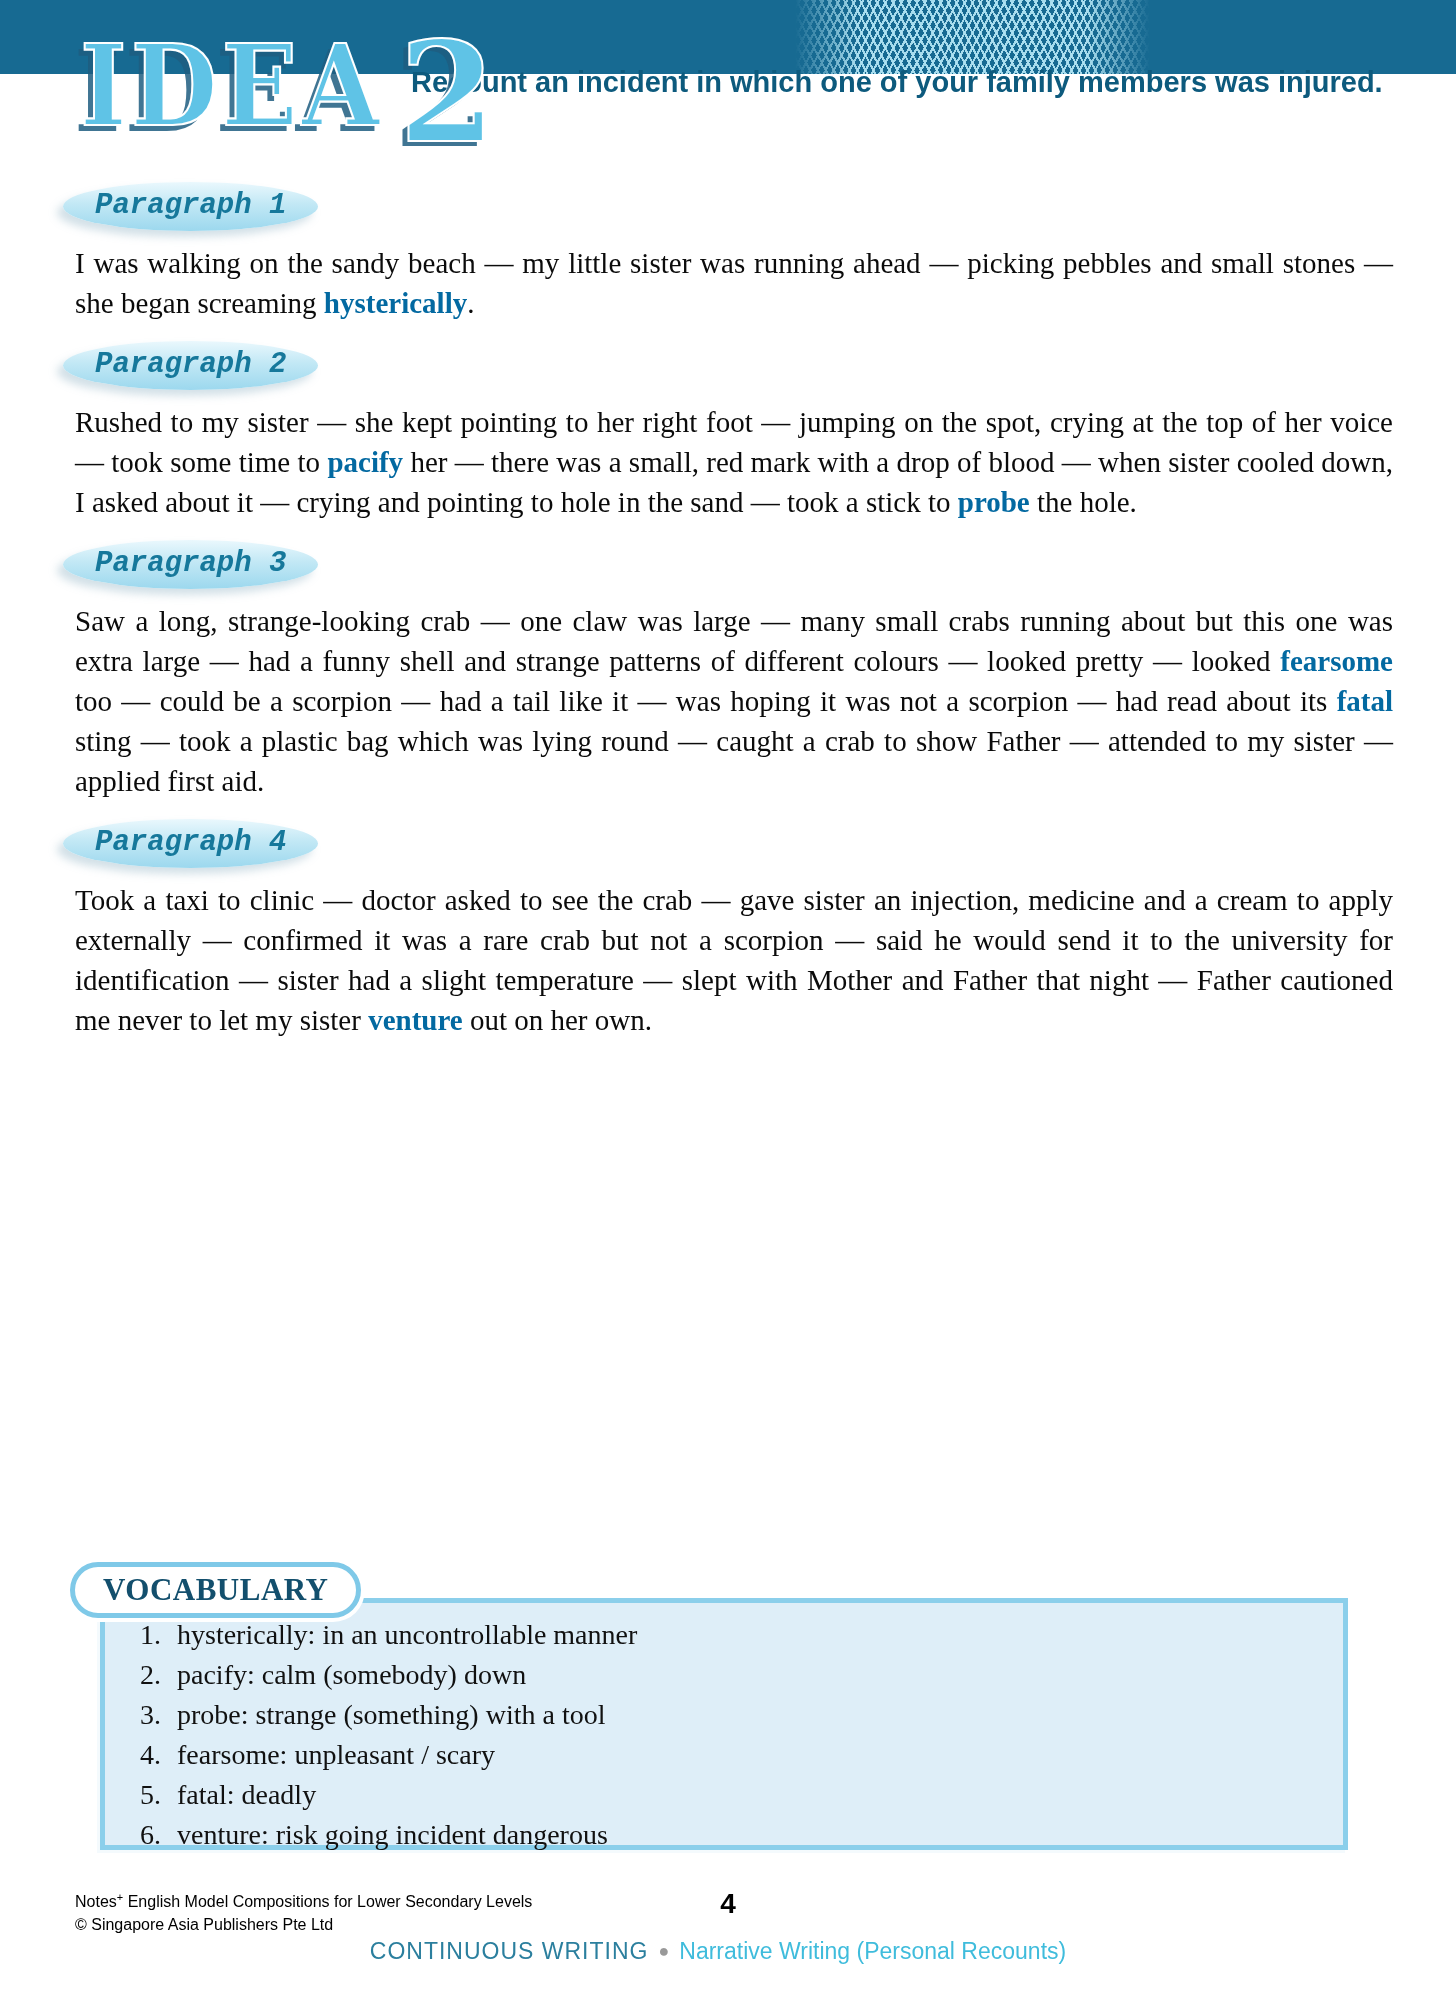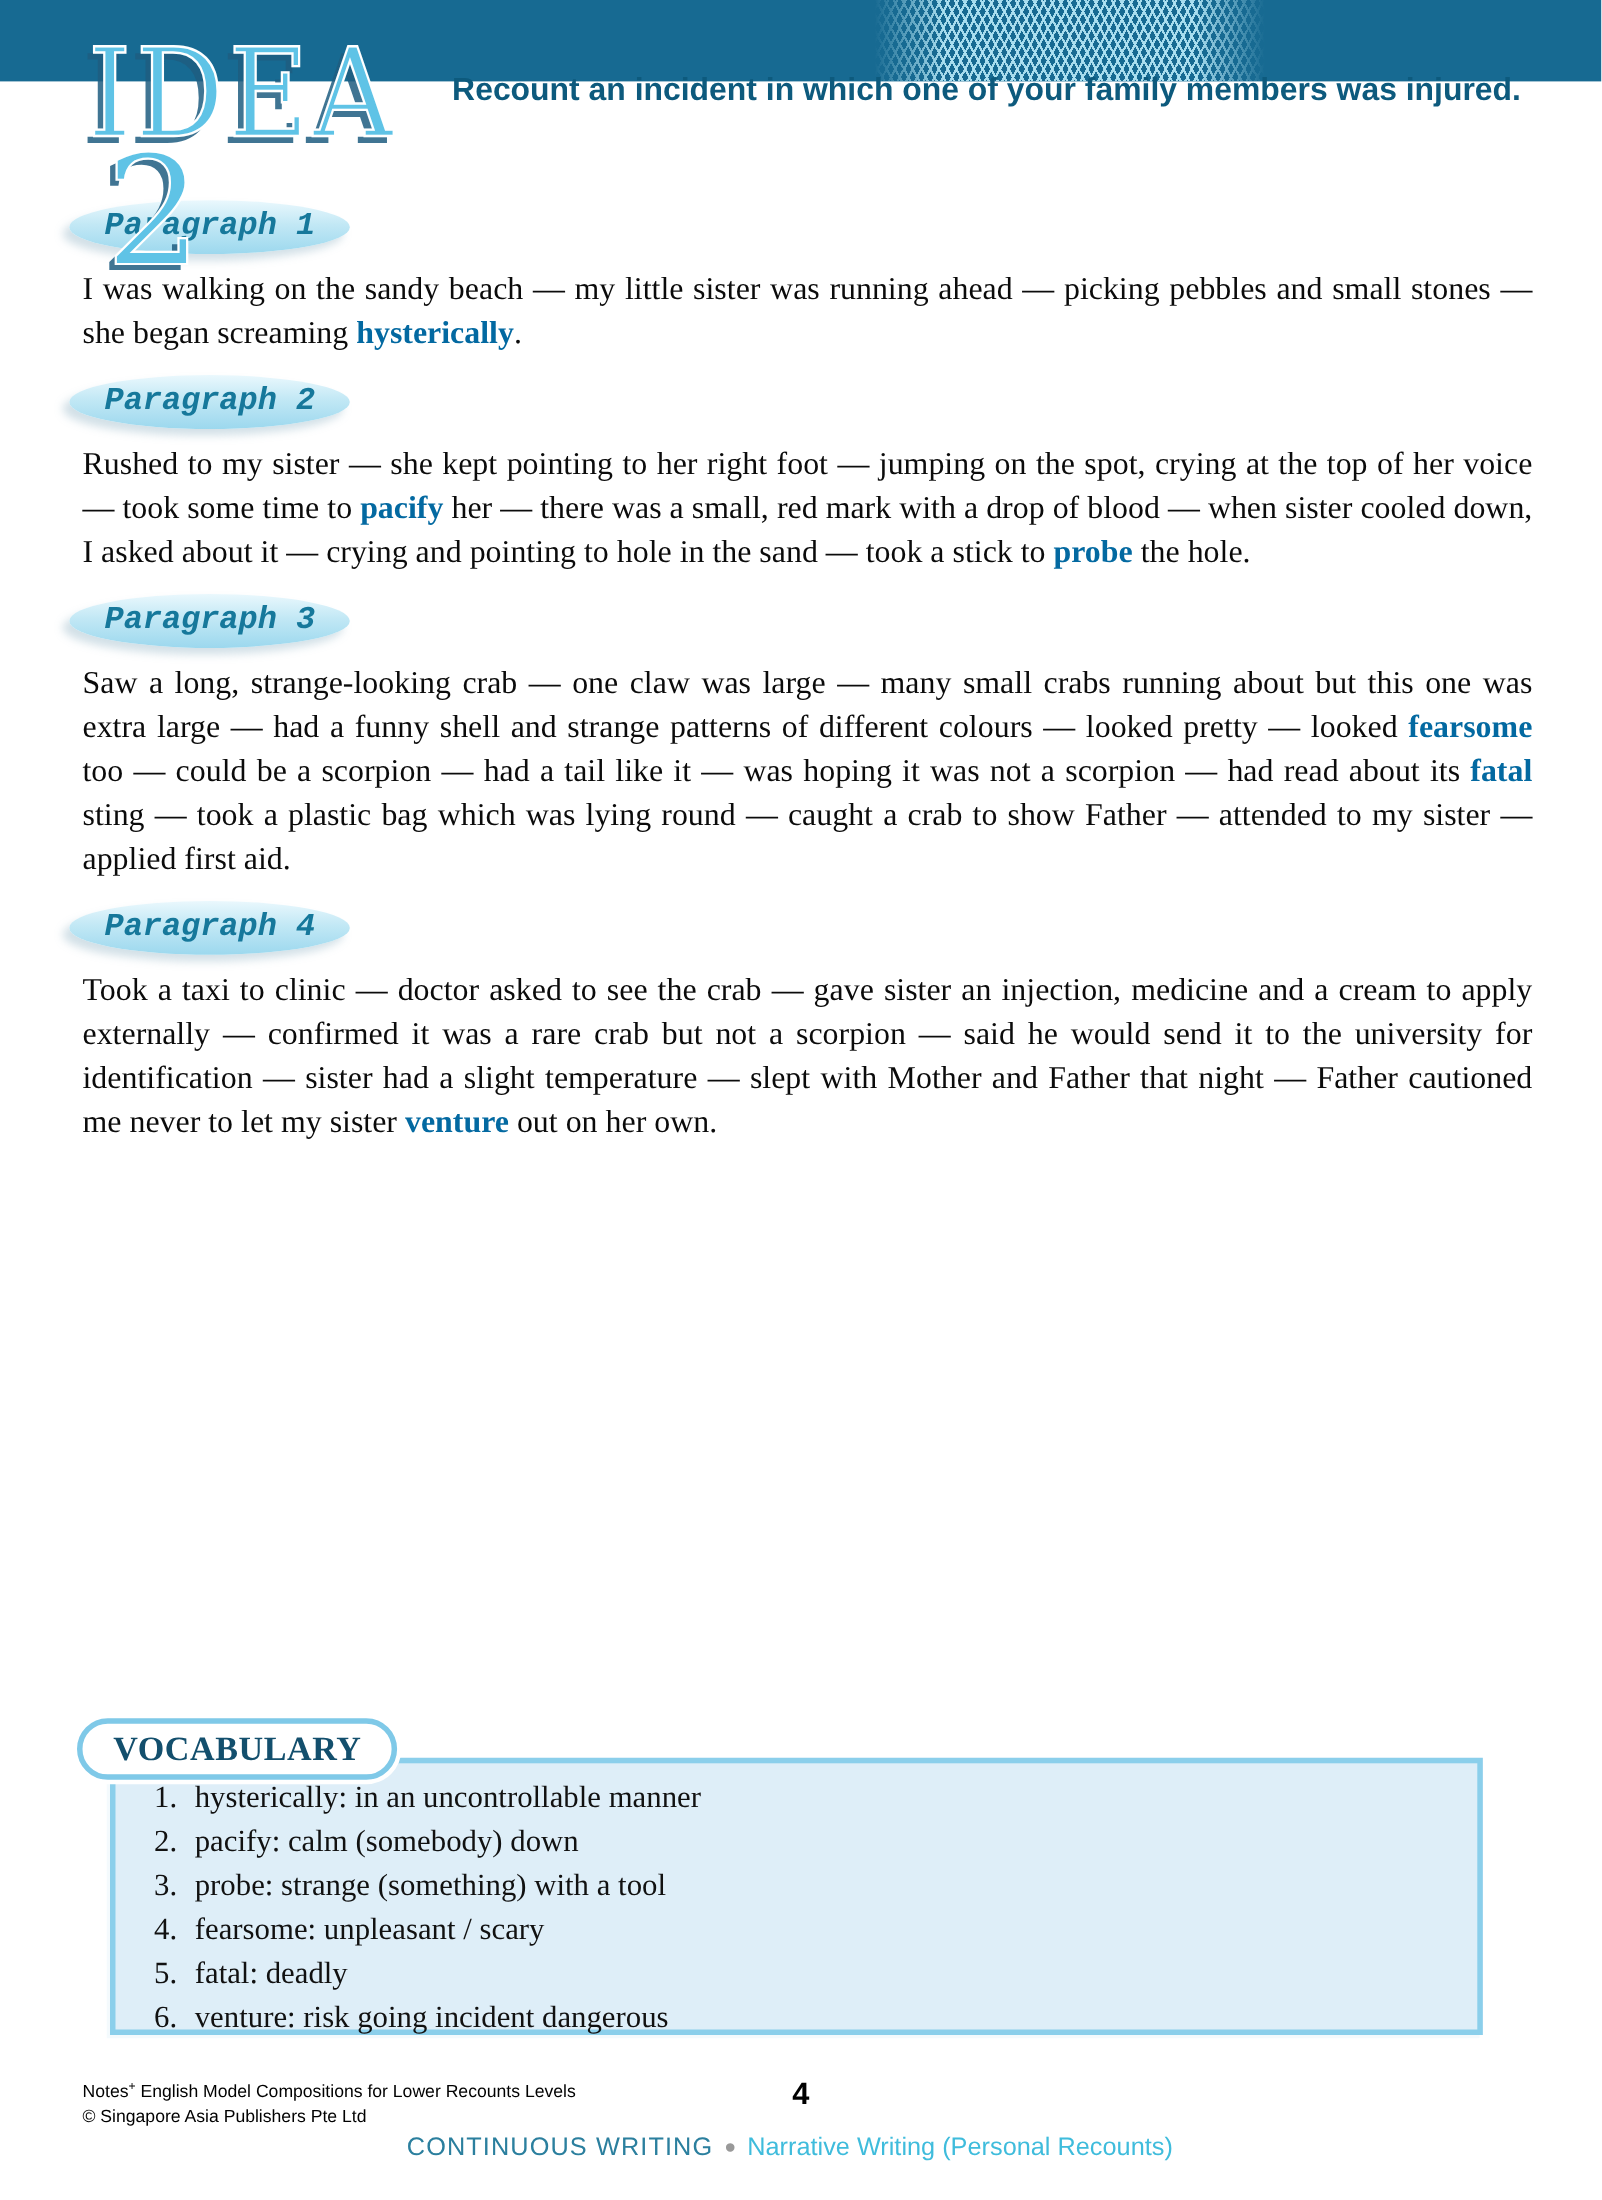--- a/index.html
+++ b/index.html
@@ -10,23 +10,23 @@
   .banner{position:absolute;left:0;top:0;width:1456px;height:74px;background:#176a92;}
   .crosshatch{position:absolute;left:795px;top:0;width:355px;height:74px;
     background-image:
       repeating-linear-gradient(62deg,rgba(174,226,242,.95) 0 2px,transparent 2px 7px),
       repeating-linear-gradient(-62deg,rgba(174,226,242,.95) 0 2px,transparent 2px 7px);
     -webkit-mask-image:linear-gradient(to right,transparent,#000 18%,#000 82%,transparent);
     mask-image:linear-gradient(to right,transparent,#000 18%,#000 82%,transparent);}
 
   
   .idea-logo{position:absolute;left:80px;top:30px;display:flex;align-items:flex-start;
-    font-family:"DejaVu Serif",serif;font-weight:normal;color:#5fc3e6;z-index:3;
+    font-family:"DejaVu Serif",serif;font-weight:bold;color:#5fc3e6;z-index:3;
     -webkit-text-stroke:2px #ffffff;
-    text-shadow:-6px 5px 0 rgba(30,93,128,.85);flex-direction:column;}
+    text-shadow:-6px 5px 0 rgba(30,93,128,.85);}
   .idea-word{font-size:100px;line-height:1;letter-spacing:4px;transform:scaleY(1.12);transform-origin:top;}
   .idea-num{font-size:138px;line-height:.92;margin-left:16px;}
 
   
   .prompt{position:absolute;left:411px;top:64px;width:990px;margin:0;
     font-family:Liberation Sans, sans-serif;font-weight:bold;
     font-size:29px;line-height:37px;color:#0d5a7d;}
 
   
   main{position:absolute;left:75px;top:182px;width:1318px;}
@@ -116,21 +116,21 @@
         </li>
         <li>
           <span class="num">6.</span>
           <span>venture: risk going incident dangerous</span>
         </li>
       </ol>
   </section>
 
   <footer>
     <div class="foot-left">
-      <div><span>Notes</span><sup>+</sup><span> English Model Compositions for Lower Recounts Levels</span></div>
+      <div><span>Notes</span><sup>+</sup><span> English Model Compositions for Lower Secondary Levels</span></div>
       <div>© Singapore Asia Publishers Pte Ltd</div>
     </div>
     <div class="page-num">4</div>
     <div class="foot-line">
       <span class="section">CONTINUOUS WRITING</span><span class="dot">●</span><span class="subsection">Narrative Writing (Personal Recounts)</span>
     </div>
   </footer>
 
 </div>
 

